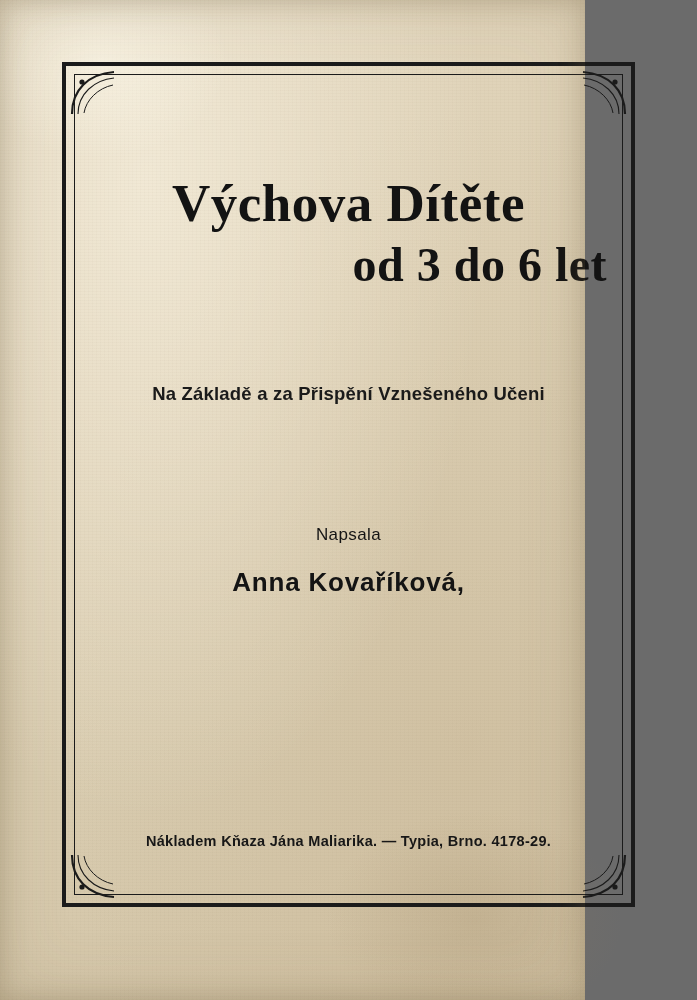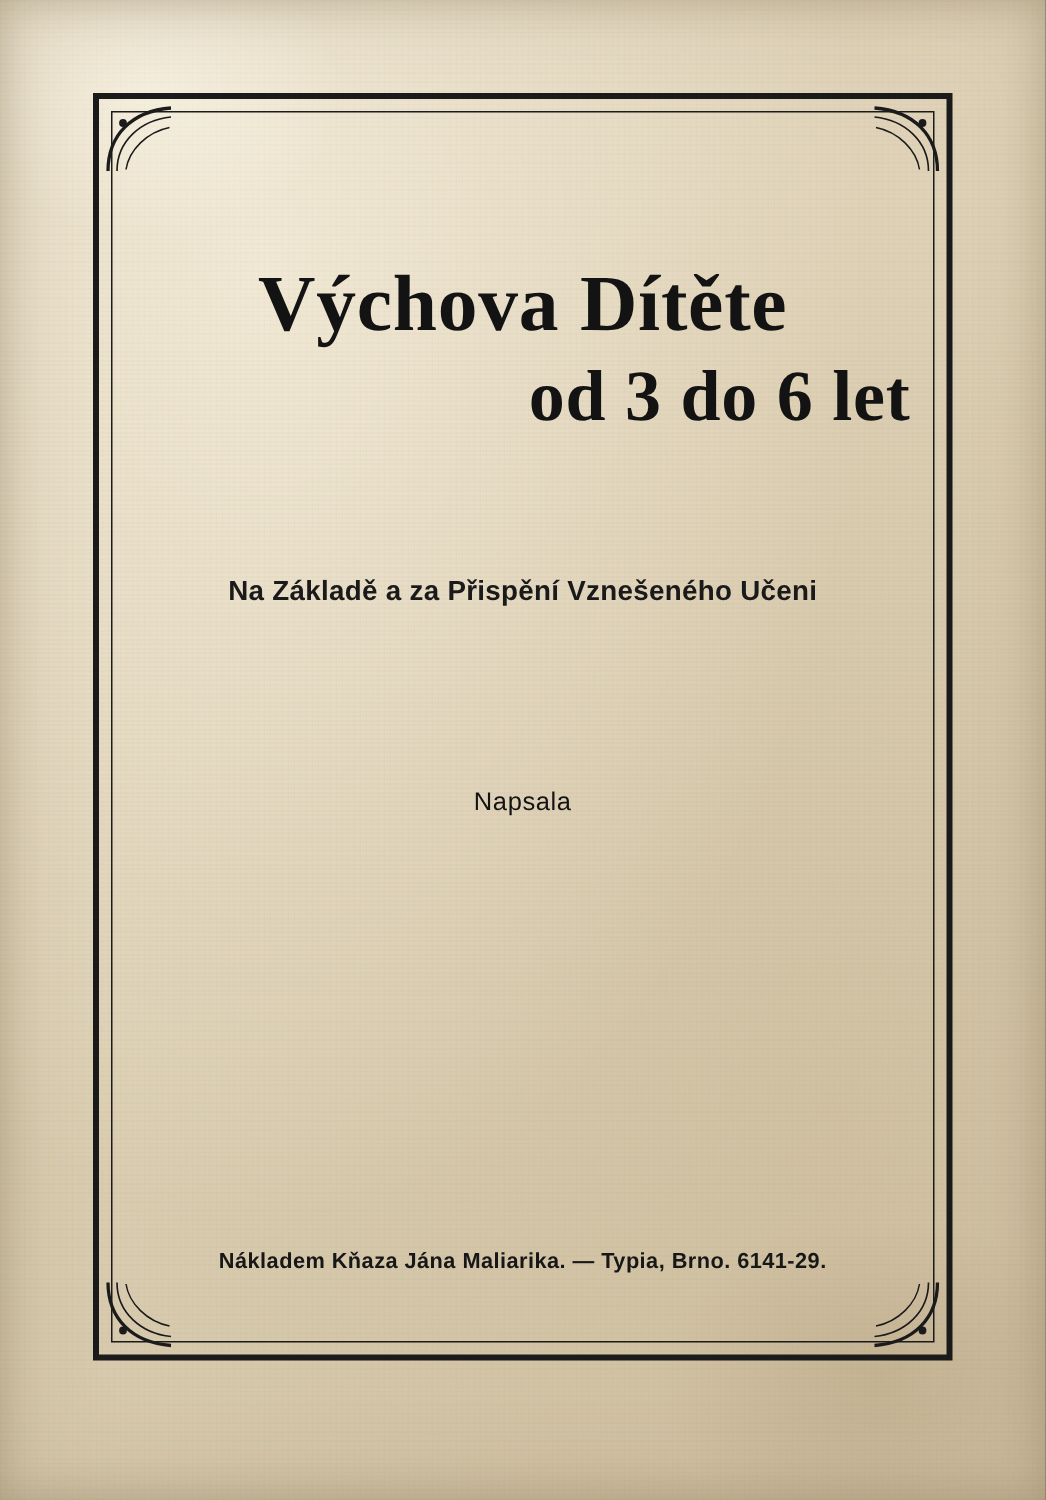--- a/index.html
+++ b/index.html
@@ -11,21 +11,21 @@
     width: 697px;
     height: 1000px;
     overflow: hidden;
     font-family: "Liberation Serif", serif;
   }
 
   
   .page {
     position: absolute;
     left: 0; top: 0;
-    width: 697px;
+    width: 585px;
     height: 1000px;
     background:
       radial-gradient(ellipse at 25% 18%, rgba(255,250,236,0.55) 0%, rgba(255,250,236,0) 55%),
       radial-gradient(ellipse at 80% 75%, rgba(196,176,142,0.35) 0%, rgba(196,176,142,0) 60%),
       linear-gradient(160deg, #e2d6bd 0%, #ded1b6 35%, #d9ccb0 65%, #d2c3a5 100%);
     box-sizing: border-box;
     padding-left: 14px;
   }
   
   .grain {
@@ -213,21 +213,22 @@
     <h1 class="title">
       <span>Výchova Dítěte</span>
       <span class="line2">od 3 do 6 let</span>
     </h1>
 
     <p class="subtitle">
       <span class="s1">Na Základě a za Přispění Vznešeného Učeni</span>
     </p>
 
     <p class="byline-label">Napsala</p>
+    <p class="author">Anna Kovaříková,</p>
 
     <div class="imprint-wrap">
-      <p class="imprint">Nákladem Kňaza Jána Maliarika. — Typia, Brno. 6141-29.</p>
+      <p class="imprint">Nákladem Kňaza Jána Maliarika. — Typia, Brno. 4178-29.</p>
     </div>
 
   </div>
 
   <div class="edges"></div>
 </div>
 
 </body></html>

